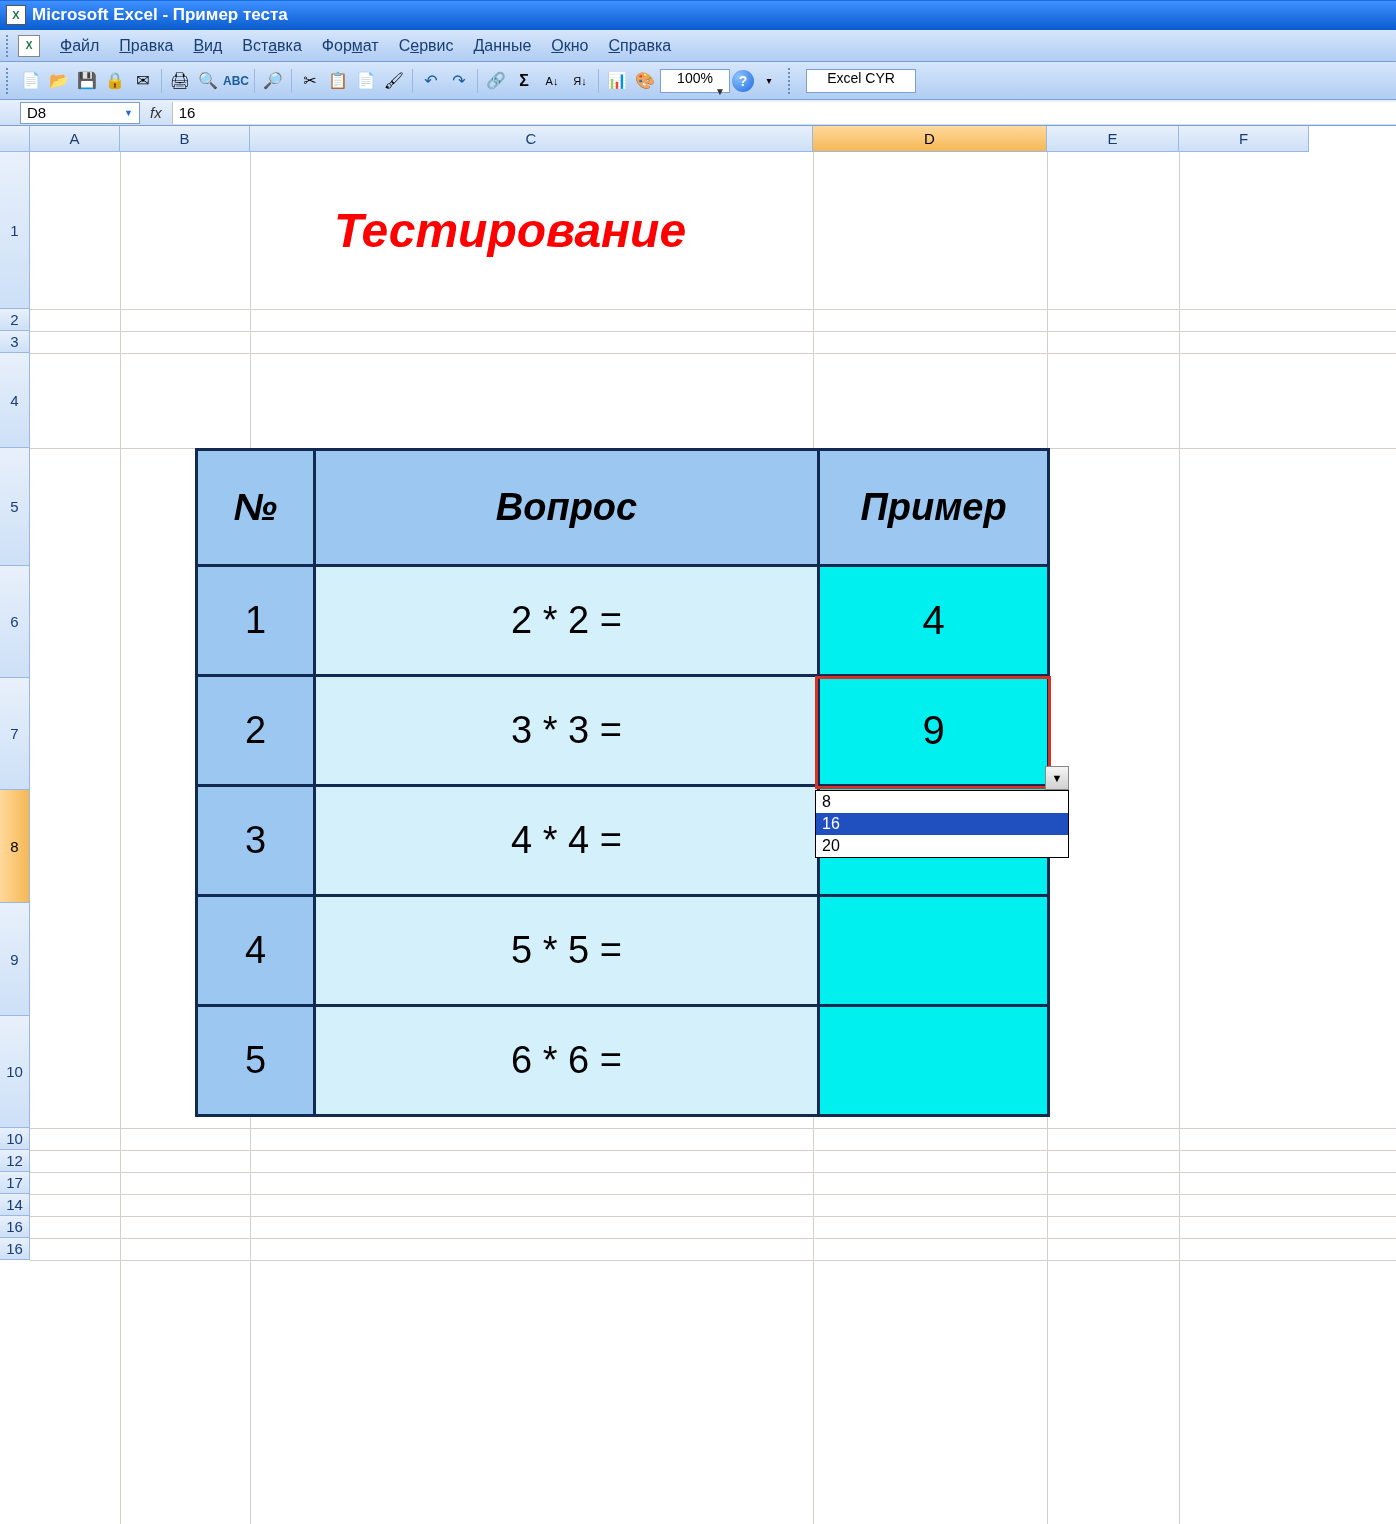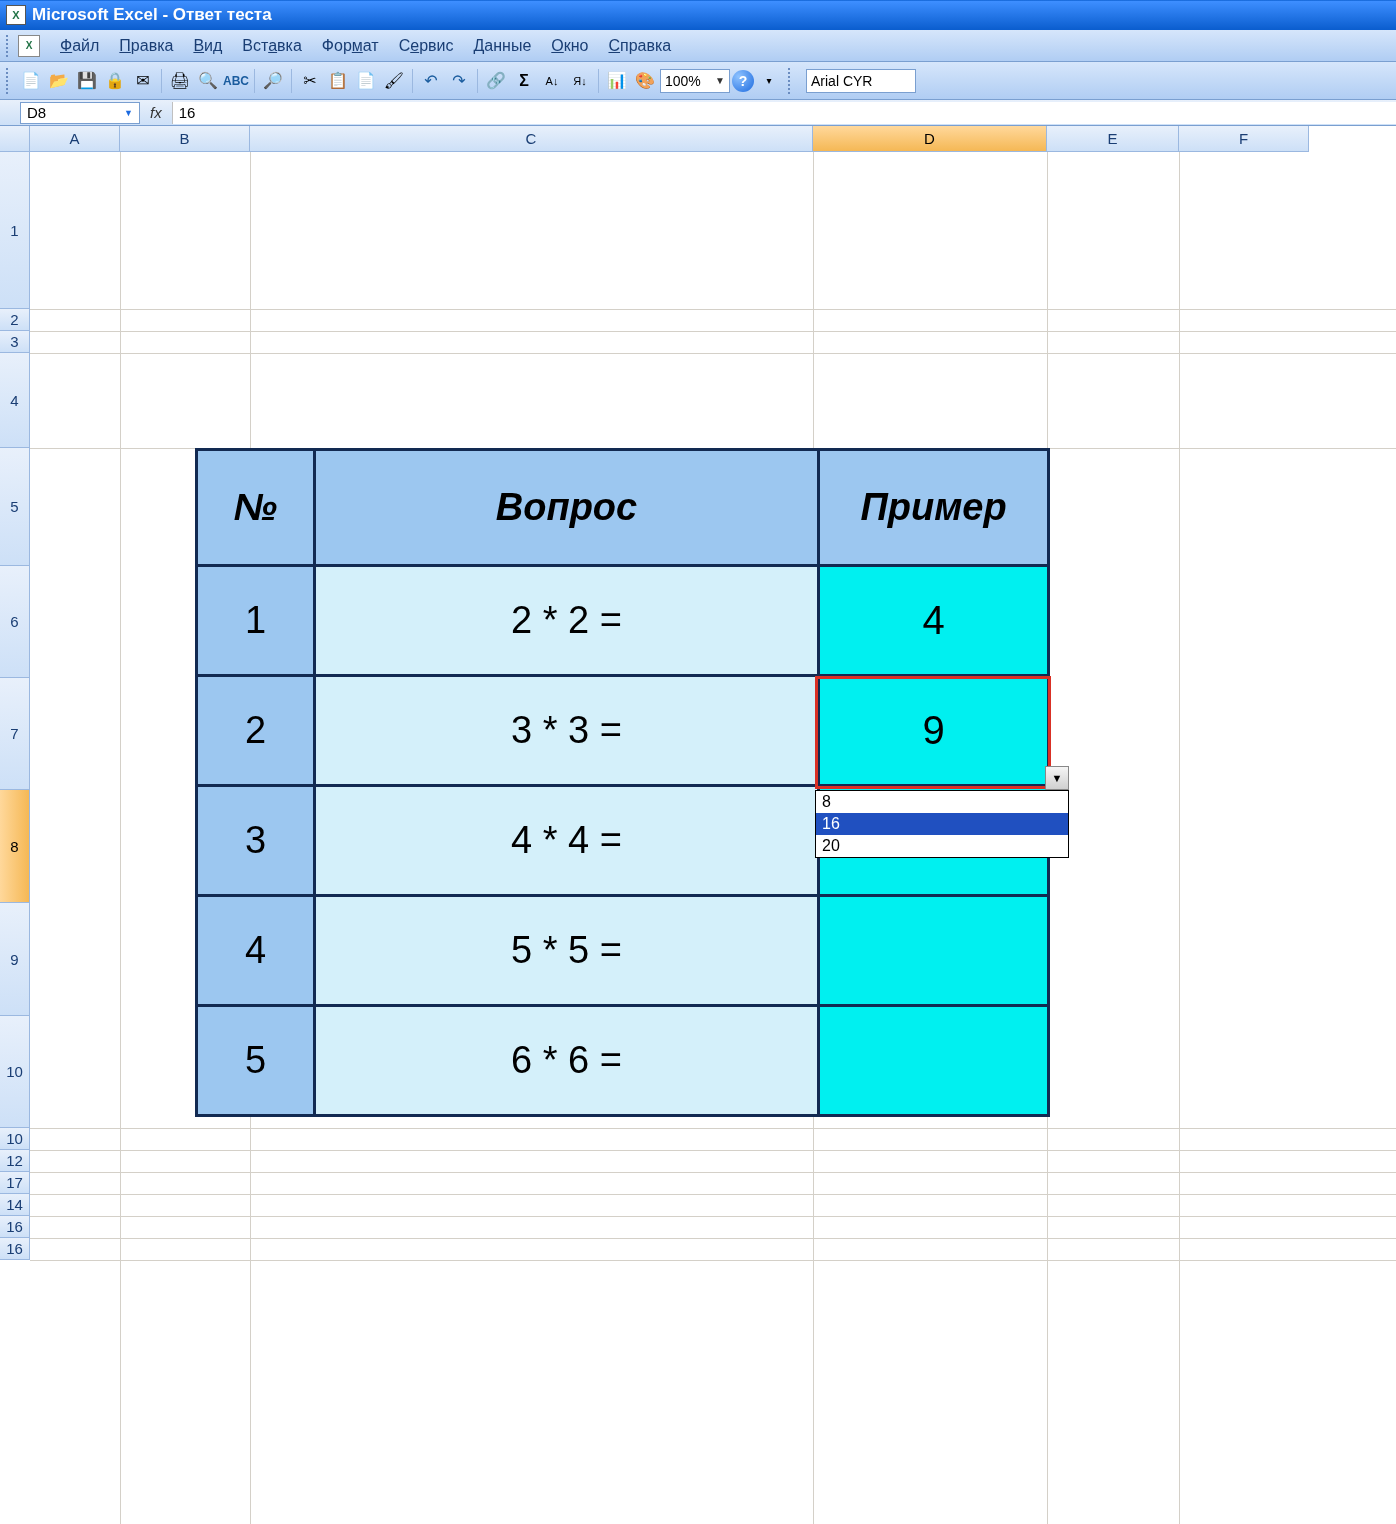--- a/index.html
+++ b/index.html
@@ -14,21 +14,21 @@
 .menubar .grip { width: 8px; height: 22px; border-left: 2px dotted #6a8cc0; margin-right: 4px; }
 .menubar .doc-icon { width: 22px; height: 22px; background: #fff; border: 1px solid #888; margin-right: 10px; display:flex; align-items:center; justify-content:center; color:#217346; font-size:10px; font-weight:bold; }
 .menu-item { padding: 4px 10px; color: #1a3e74; font-size: 16px; cursor: default; }
 .menu-item u { text-decoration: underline; }
 
 
 .toolbar { background: linear-gradient(to bottom, #d6e6fb, #b0cdf3); height: 38px; display: flex; align-items: center; padding: 0 6px; border-bottom: 1px solid #7a9fd0; gap: 2px; }
 .toolbar .grip { width: 8px; height: 26px; border-left: 2px dotted #6a8cc0; margin-right: 2px; }
 .tbtn { width: 26px; height: 26px; display: flex; align-items: center; justify-content: center; border: 1px solid transparent; border-radius: 3px; cursor: default; font-size: 16px; }
 .tsep { width: 1px; height: 24px; background: #9bb8e0; margin: 0 3px; }
-.tcombo { height: 24px; border: 1px solid #7a9fd0; background: #fff; display: flex; align-items: center; padding: 0 4px; font-size: 14px; min-width: 60px; }
+.tcombo { height: 24px; border: 1px solid #7a9fd0; background: #fff; display: flex; align-items: center; padding: 0 4px; font-size: 14px; min-width: 60px; flex-direction: column; }
 .tcombo .arrow { margin-left: auto; font-size: 10px; color: #333; }
 .font-box { min-width: 110px; margin-left: 6px;}
 .help-btn { width: 22px; height: 22px; border-radius: 50%; background: radial-gradient(circle at 30% 30%, #8fc3ff, #1c6adf); color: #fff; font-weight: bold; display:flex;align-items:center;justify-content:center; font-size:14px;}
 
 
 .formulabar { background: linear-gradient(to bottom, #e8f0fb, #cde0f7); height: 26px; display: flex; align-items: center; border-bottom: 1px solid #7a9fd0; }
 .namebox { width: 120px; height: 22px; background: #fff; border: 1px solid #7a9fd0; margin-left: 20px; display: flex; align-items: center; padding: 0 6px; font-size: 15px; }
 .namebox .arrow { margin-left: auto; font-size: 9px; color: #1c6adf; }
 .fx { margin: 0 10px; font-style: italic; font-size: 15px; color: #333; }
 .formula-input { flex: 1; height: 22px; background: #fff; border-left: 1px solid #c0c0c0; padding: 0 6px; font-size: 15px; display: flex; align-items: center; }
@@ -68,21 +68,21 @@
 .dd-item.hl { background: #2050c0; color: #fff; }
 
 .gridlines-v { position: absolute; top: 0; bottom: 0; border-right: 1px solid #d4d0c8; }
 .gridlines-h { position: absolute; left: 0; right: 0; border-bottom: 1px solid #d4d0c8; }
 </style>
 </head>
 <body>
 
 <div class="titlebar">
   <span class="app-icon">X</span>
-  <span><span>Microsoft Excel</span> - <span>Ответ теста</span></span>
+  <span><span>Microsoft Excel</span> - <span>Пример теста</span></span>
 </div>
 
 <div class="menubar">
   <span class="grip"></span>
   <span class="doc-icon">X</span>
   <span class="menu-item"><u>Ф</u><span>айл</span></span>
   <span class="menu-item"><u>П</u>равка</span>
   <span class="menu-item"><u>В</u>ид</span>
   <span class="menu-item">Вст<u>а</u>вка</span>
   <span class="menu-item">Фор<u>м</u>ат</span>
@@ -122,21 +122,21 @@
   <span class="tbtn">📊</span>
   <span class="tbtn">🎨</span>
   <span class="tcombo" style="min-width:70px;">
     <span>100%</span>
     <span class="arrow">▼</span>
   </span>
   <span class="help-btn">?</span>
   <span class="tbtn" style="font-size:10px;">▾</span>
   <span class="grip" style="margin-left:4px;"></span>
   <span class="tcombo font-box">
-    <span>Arial CYR</span>
+    <span>Excel CYR</span>
   </span>
 </div>
 
 <div class="formulabar">
   <div class="namebox">
     <span>D8</span>
     <span class="arrow">▼</span>
   </div>
   <span class="fx">fx</span>
   <div class="formula-input">
@@ -187,20 +187,21 @@
       <div class="gridlines-h" style="top:201px;"></div>
       <div class="gridlines-h" style="top:296px;"></div>
       <div class="gridlines-h" style="top:976px;"></div>
       <div class="gridlines-h" style="top:998px;"></div>
       <div class="gridlines-h" style="top:1020px;"></div>
       <div class="gridlines-h" style="top:1042px;"></div>
       <div class="gridlines-h" style="top:1064px;"></div>
       <div class="gridlines-h" style="top:1086px;"></div>
       <div class="gridlines-h" style="top:1108px;"></div>
 
+      <div class="sheet-title">Тестирование</div>
 
       <table class="data-table">
         <tbody>
             <tr>
           <th style="width:118px;">№</th>
           <th style="width:504px;">Вопрос</th>
           <th style="width:230px;">Пример</th>
         </tr>
         <tr>
           <td class="num-col">1</td>

